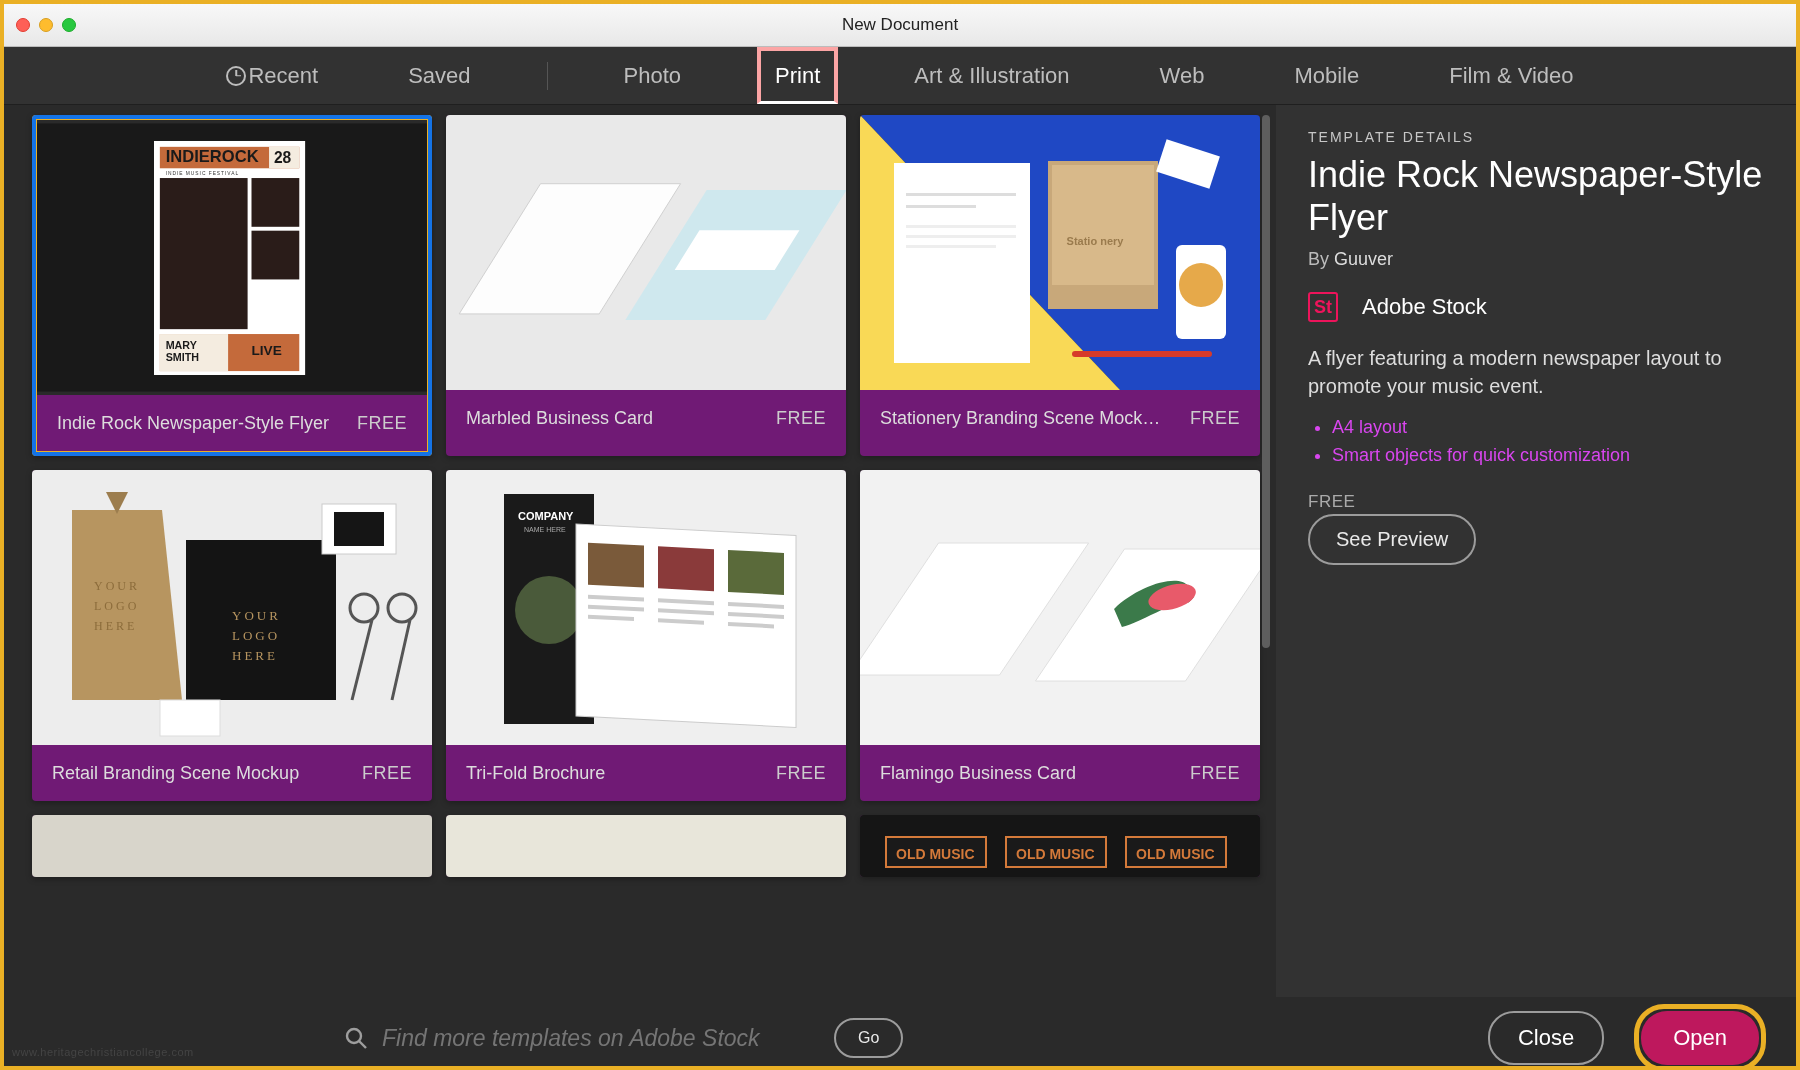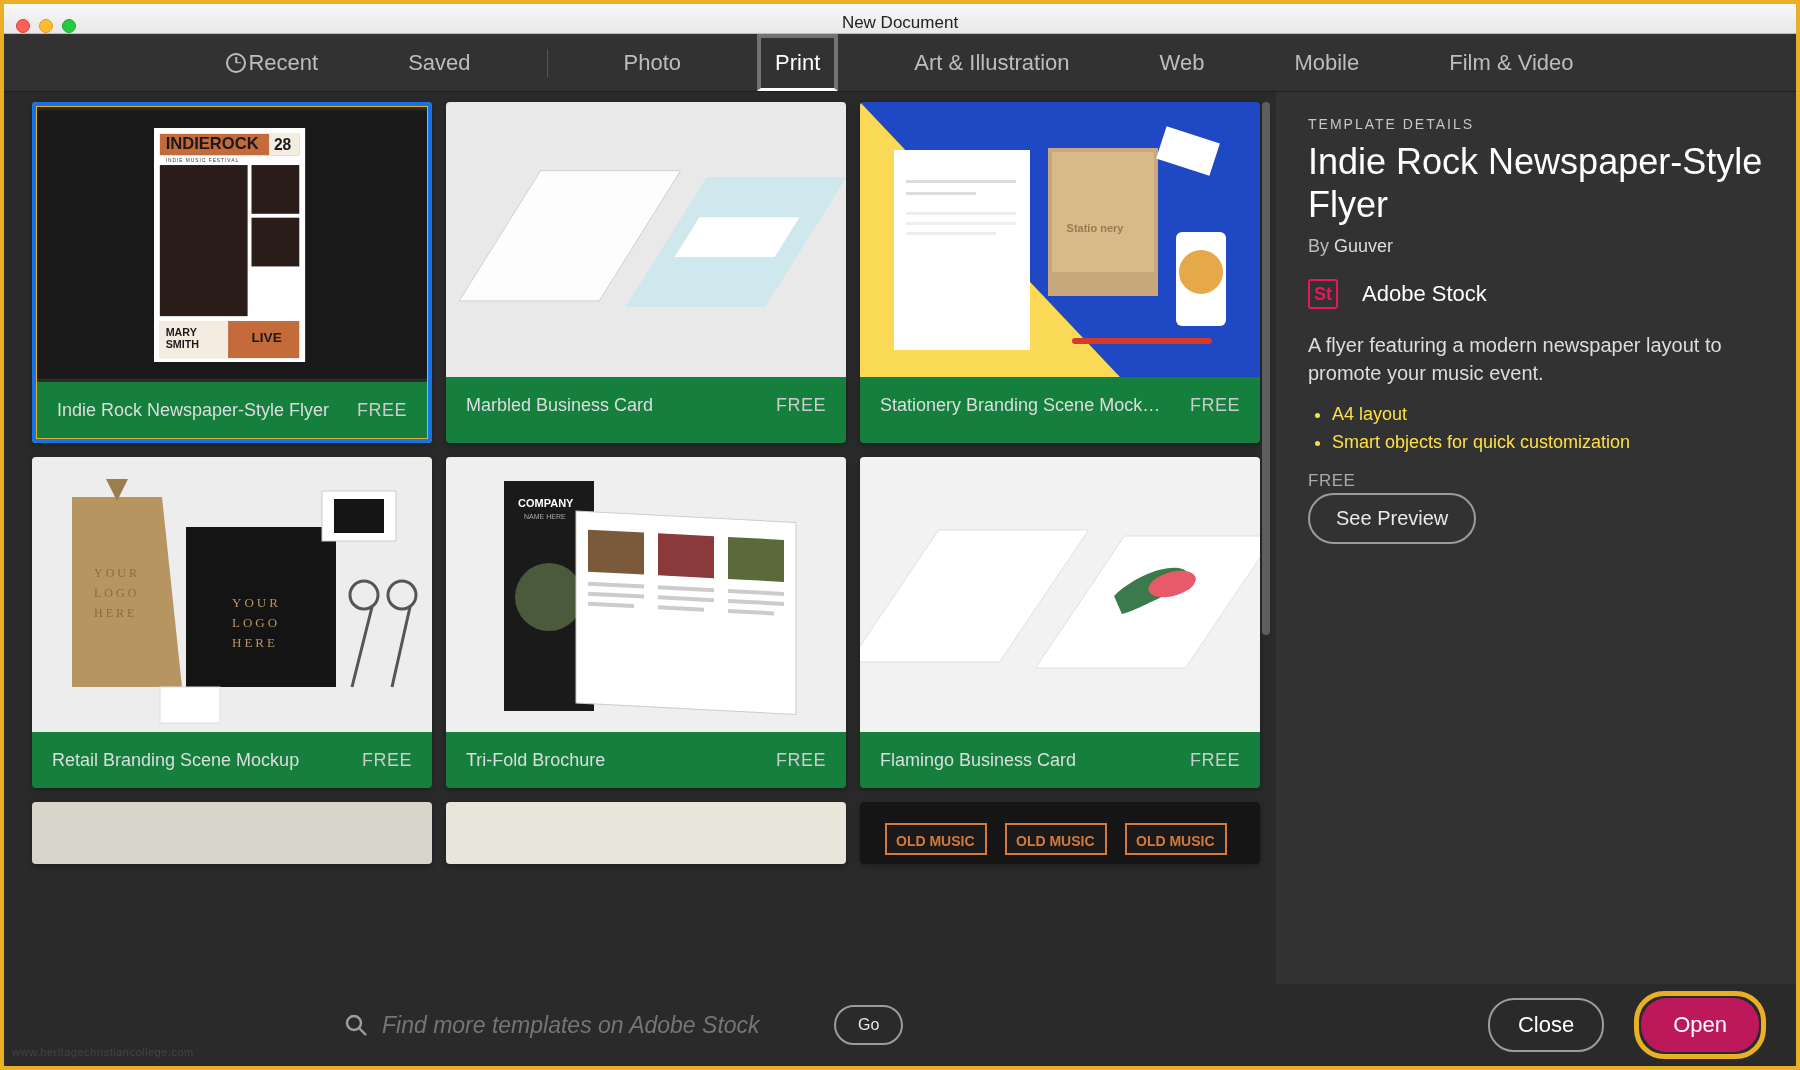--- a/index.html
+++ b/index.html
@@ -6,24 +6,24 @@
 body {
   font-family: -apple-system, "Segoe UI", "Helvetica Neue", Arial, sans-serif;
   background: #2a2a2a;
   width: 1800px;
   height: 1070px;
   overflow: hidden;
   position: relative;
   border: 4px solid #eab025;
 }
 .titlebar {
-  height: 30px;
+  height: 43px;
   background: linear-gradient(#f8f8f8,#e8e8e8);
   display: flex;
-  align-items: flex-end;
+  align-items: center;
   position: relative;
   border-bottom: 1px solid #bcbcbc;
 }
 .traffic { display: flex; gap: 9px; padding-left: 12px; }
 .dot { width: 14px; height: 14px; border-radius: 50%; }
 .dot.red { background: #fe5f57; border:1px solid #e33d31; }
 .dot.yellow { background: #febc2e; border:1px solid #d79f21; }
 .dot.green { background: #28c840; border:1px solid #1dad2c; }
 .titlebar-title { position:absolute; left:0; right:0; text-align:center; font-size:17px; color:#222; font-weight:400; }
 .tabs {
@@ -31,46 +31,46 @@
   background: #323232;
   display: flex;
   align-items: center;
   justify-content: center;
   gap: 62px;
   border-bottom: 1px solid #1f1f1f;
 }
 .tab { color:#bdbdbd; font-size:22px; font-weight:300; display:flex; align-items:center; gap:2px; padding:10px 14px; cursor:pointer;}
 .tab.active { color:#fff; border-bottom:3px solid #fff; }
 .tab-divider { width:1px; height:28px; background:#555; }
-.tab-highlight { border:4px solid #737373; padding:12px 14px; }
+.tab-highlight { border:4px solid #fca5a5; padding:12px 14px; }
 .clock-icon { width:20px;height:20px;border:2px solid #bdbdbd;border-radius:50%;position:relative;}
 .clock-icon::before{content:"";position:absolute;left:50%;top:50%;width:1.5px;height:6px;background:#bdbdbd;transform-origin:bottom center;transform:translate(-50%,-100%);}
 .clock-icon::after{content:"";position:absolute;left:50%;top:50%;width:5px;height:1.5px;background:#bdbdbd;transform:translate(0,-50%);}
 .main { display:flex; height: calc(100% - 30px - 58px - 82px); }
 .grid-pane { flex:1; overflow:hidden; padding: 10px 6px 0 28px; display:flex; flex-direction:column; }
 .grid { display:grid; grid-template-columns: repeat(3, 400px); gap: 14px; align-content:start; }
-.card { background:#15803d; border-radius:4px; overflow:hidden; box-shadow:0 2px 6px rgba(0,0,0,.3); cursor:pointer; }
+.card { background:#701a75; border-radius:4px; overflow:hidden; box-shadow:0 2px 6px rgba(0,0,0,.3); cursor:pointer; }
 .card.selected { outline:4px solid #1473e6; outline-offset:-4px; }
 .card.selected-hl { border:5px solid #eab025; }
 .thumb { height:275px; background:#2a2a2a; display:flex; align-items:center; justify-content:center; position:relative; overflow:hidden;}
 .thumb svg { width:100%; height:100%; }
 .caption { height:56px; display:flex; align-items:center; justify-content:space-between; padding:0 20px; color:#ddd; font-size:18px;}
 .caption .name { white-space:nowrap; overflow:hidden; text-overflow:ellipsis; max-width:300px;}
 .caption .price { color:#ccc; font-size:18px; letter-spacing:.5px;}
 .scrollbar { width:10px; margin-left:4px; position:relative; height:100%; }
 .scrollbar::after{ content:""; position:absolute; right:0; top:0; width:8px; height:70%; background:#5e5e5e; border-radius:4px;}
 .details-pane { width:520px; background:#323232; padding:24px 32px 0 32px; color:#ddd; overflow:hidden;}
 .details-heading { letter-spacing:2px; color:#c7c7c7; font-size:14px; font-weight:400; margin-bottom:8px;}
 .details-title { color:#fff; font-size:36px; font-weight:300; line-height:1.2; margin-bottom:10px;}
 .byline { color:#bbb; font-size:18px; margin-bottom:22px;}
 .byline .author{ color:#ddd; font-weight:500; }
 .stock { display:flex; align-items:center; gap:24px; margin-bottom:22px; font-size:22px; color:#fff; }
 .stock-icon { width:30px;height:30px;border:2px solid #ed145b;color:#ed145b;display:flex;align-items:center;justify-content:center;font-weight:700;font-size:18px;border-radius:3px;}
 .desc { font-size:20px; line-height:1.4; margin-bottom:14px;}
-.bullets { padding-left:24px; color:#fde047; font-size:18px; line-height:1.55; margin-bottom:14px;}
+.bullets { padding-left:24px; color:#d946ef; font-size:18px; line-height:1.55; margin-bottom:22px;}
 .price-label { color:#aaa; font-size:17px; letter-spacing:.5px; margin-bottom:2px;}
 .size { color:#ddd; font-size:19px; margin-bottom:20px;}
 .preview-btn { display:inline-block; border:2px solid #9c9c9c; color:#e9e9e9; border-radius:26px; padding:12px 26px; font-size:20px; cursor:pointer; background:transparent;}
 .footer { height:82px; background:#2a2a2a; display:flex; align-items:center; }
 .search { flex:1; display:flex; align-items:center; gap:14px; padding-left:340px;}
 .search-icon { width:24px;height:24px; }
 .search-input { background:transparent; border:none; outline:none; color:#aaa; font-size:23px; font-style:italic; width:420px;}
 .go-btn { border:2px solid #9c9c9c; color:#e9e9e9; border-radius:24px; padding:9px 22px; font-size:16px; background:transparent; cursor:pointer; margin-left:18px;}
 .footer-right { margin-left:auto; display:flex; align-items:center; gap:30px; padding-right:30px;}
 .close-btn { border:2px solid #9c9c9c; color:#fff; background:transparent; border-radius:26px; padding:12px 28px; font-size:22px; cursor:pointer;}

